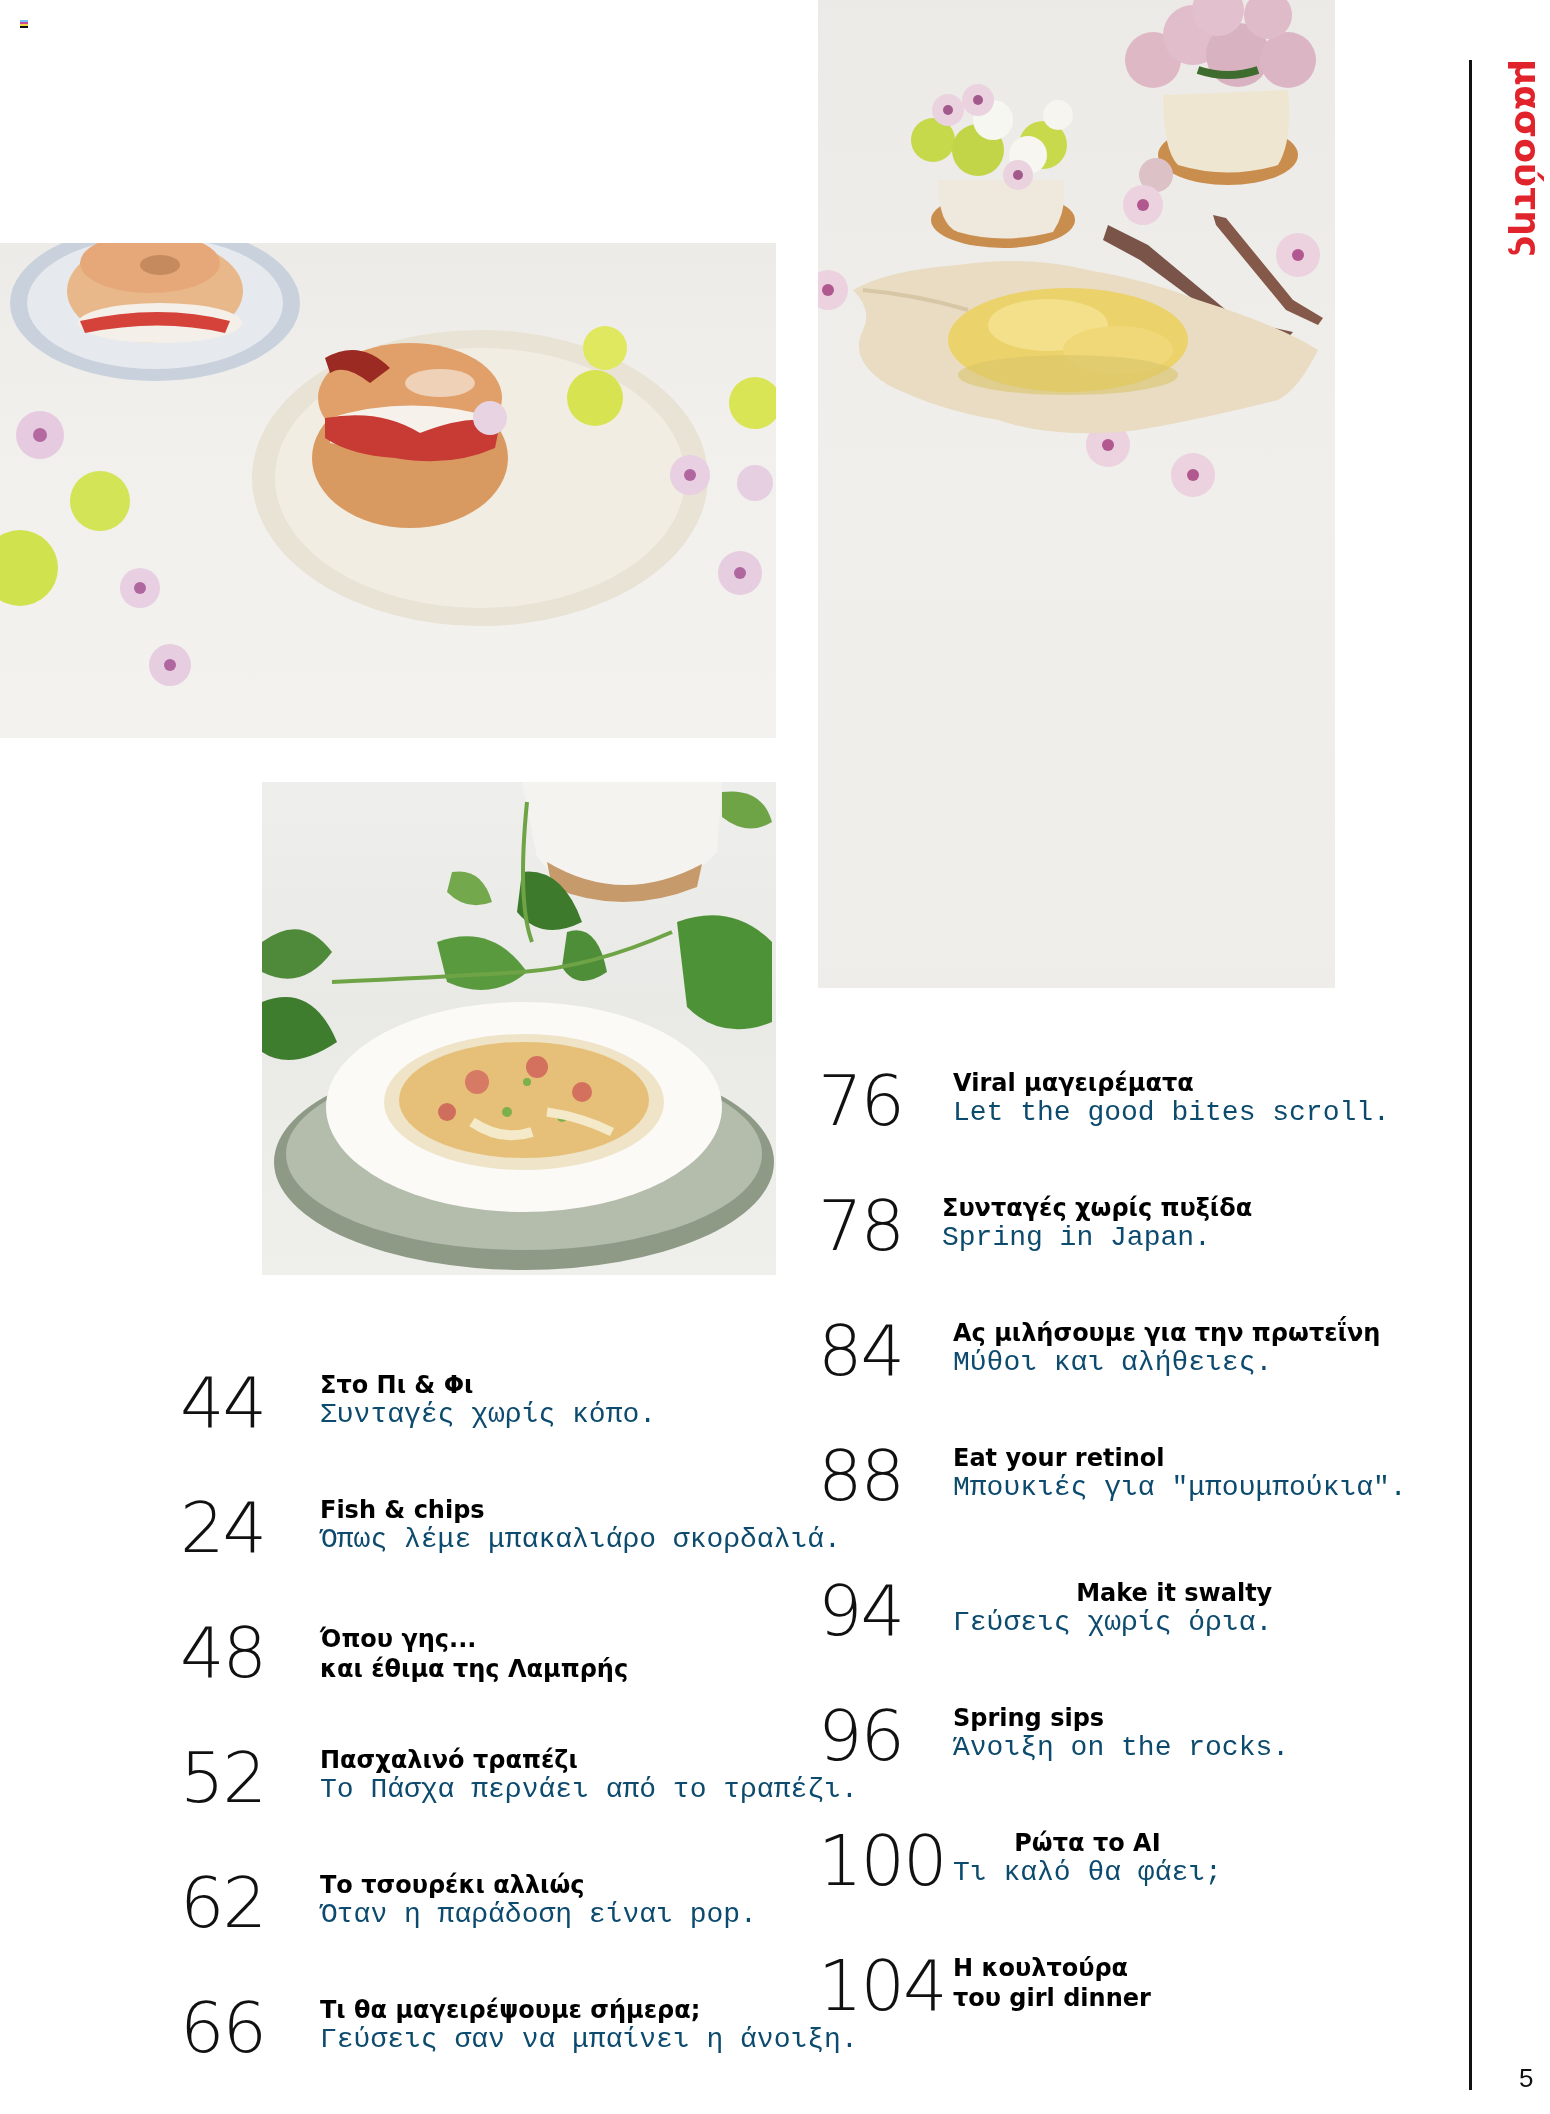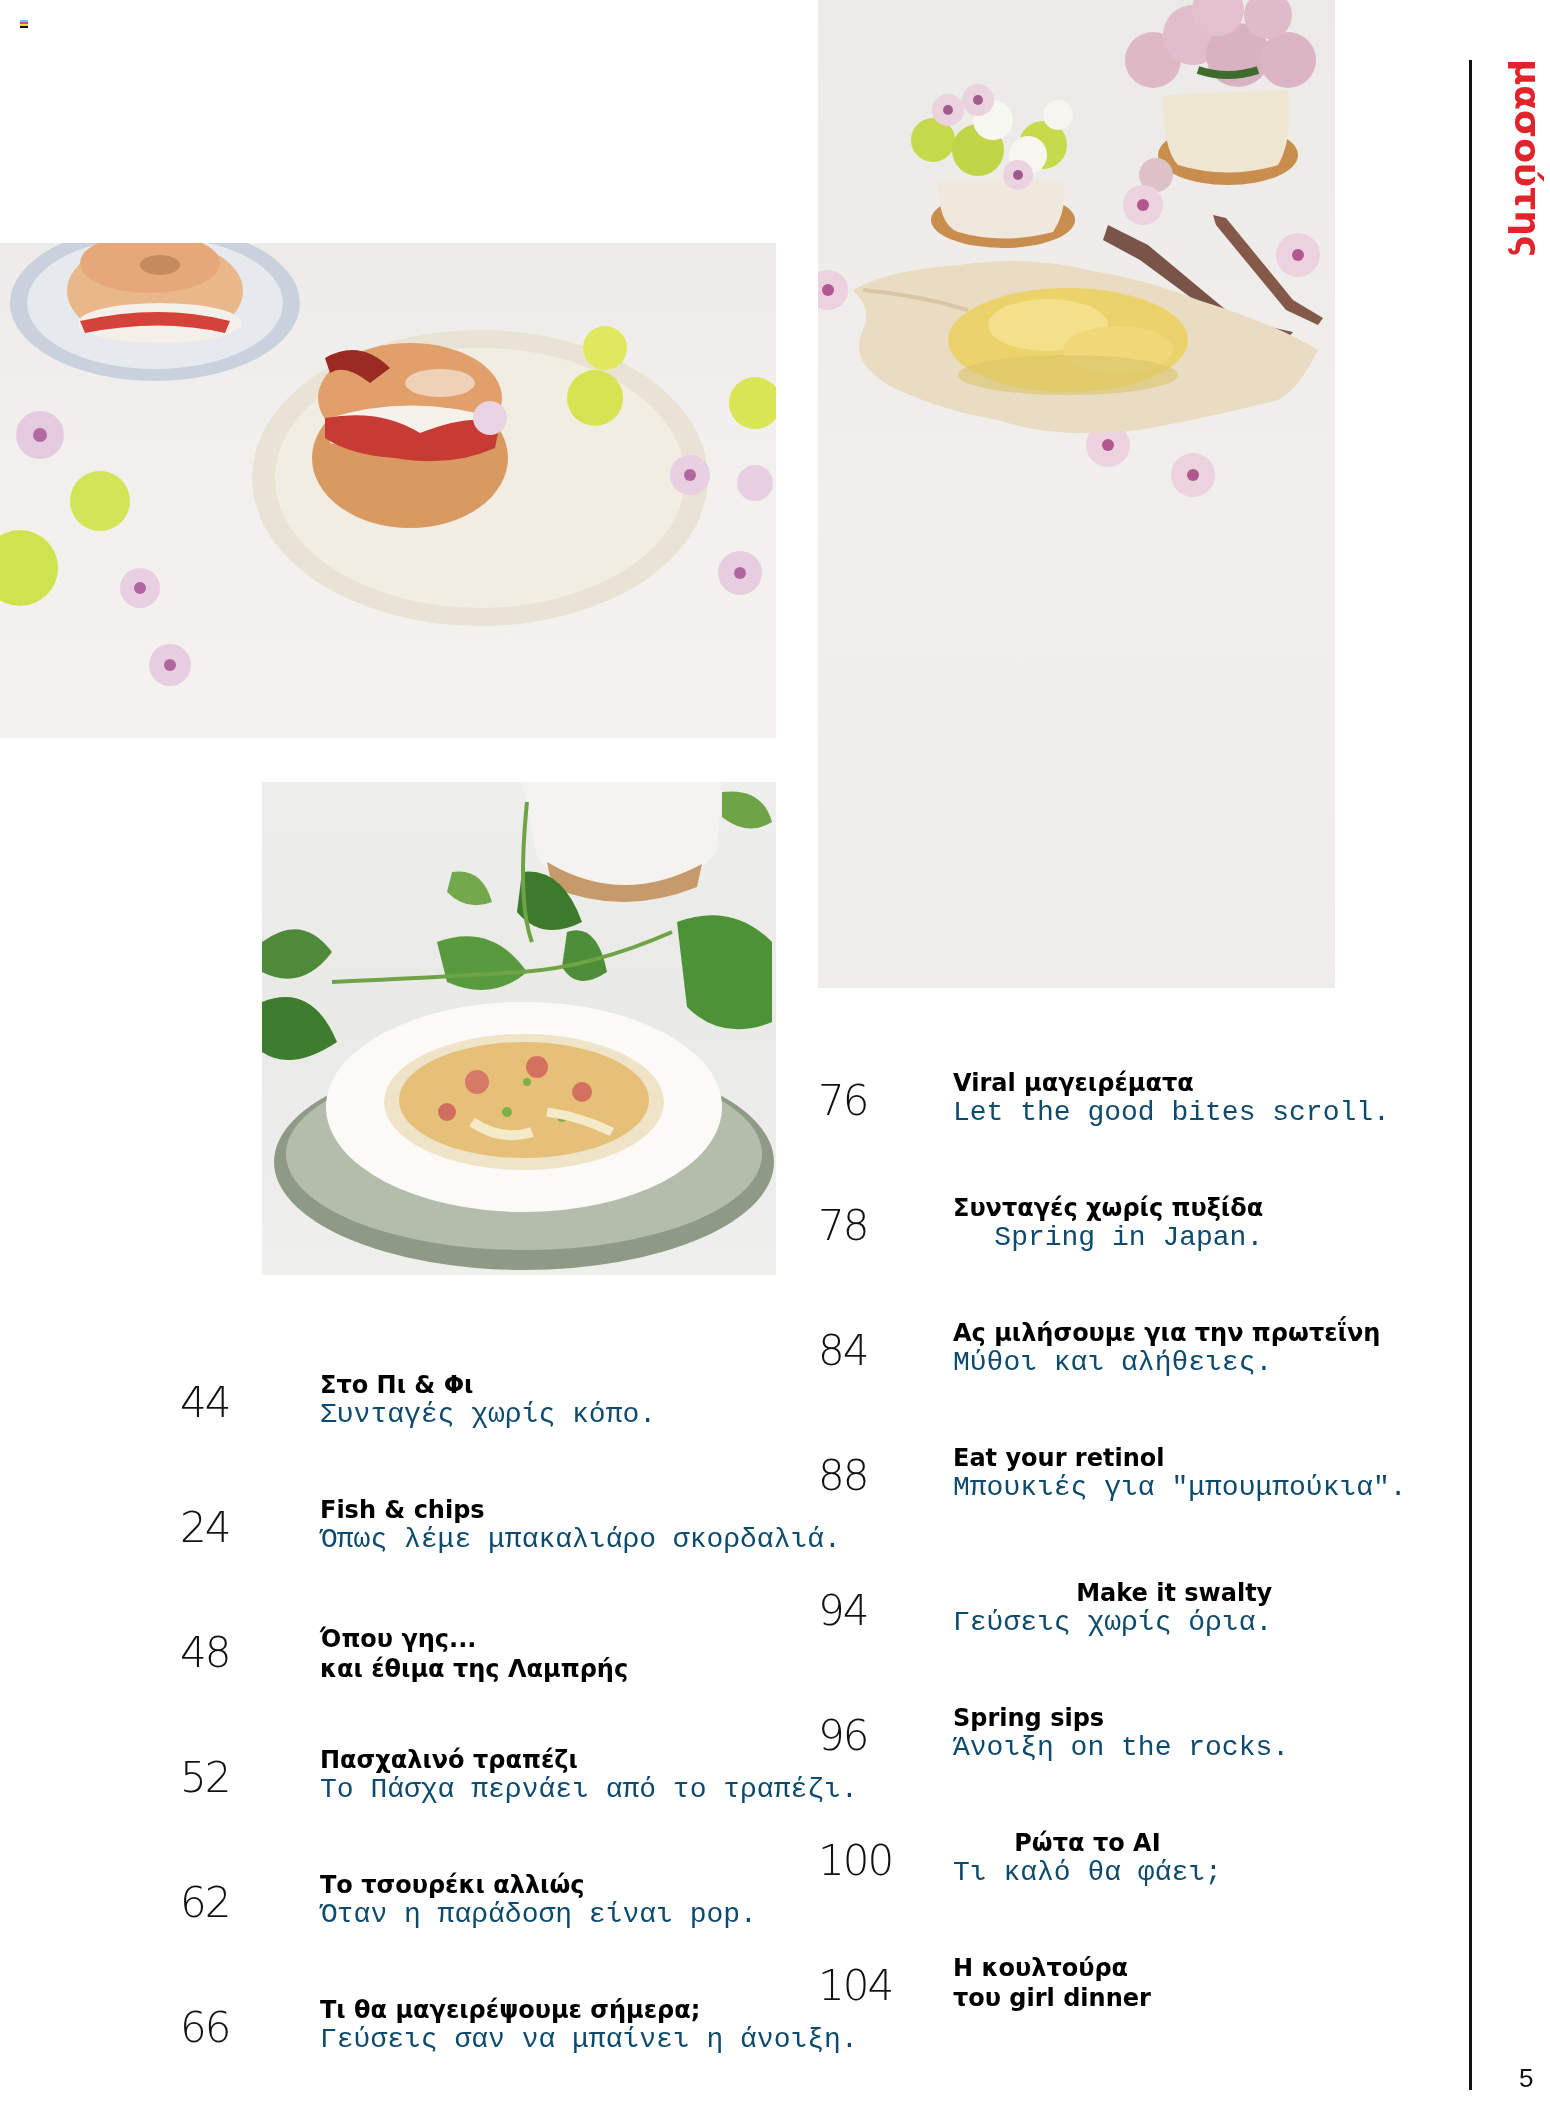--- a/index.html
+++ b/index.html
@@ -27,21 +27,21 @@
   .logo span { position: absolute; left: 50%; top: 50%;
     transform: translate(-50%, -50%) rotate(90deg);
     font-family: "DejaVu Sans", sans-serif; font-weight: bold; font-size: 36px;
     letter-spacing: 0px; white-space: nowrap; color: #e1242b; }
 
   .page-num { position: absolute; left: 1519px; top: 2063px; font-size: 26px; color: #111;
     font-family: "Liberation Sans", sans-serif; }
 
   .toc-entry { position: absolute; }
   .toc-num { position: absolute; left: 0; top: 0; font-family: "DejaVu Sans", sans-serif;
-    font-weight: 200; font-size: 42px; line-height: 66px; color: #111; letter-spacing: -2px;
+    font-weight: 200; font-size: 70px; line-height: 66px; color: #111; letter-spacing: -2px;
     -webkit-text-stroke: 0; }
   .toc-text { position: absolute; top: 0; }
   .toc-title { font-family: "DejaVu Sans", sans-serif; font-size: 24px; line-height: 30px;
     font-weight: 600; color: #000000; white-space: nowrap; }
   .toc-sub { font-family: Liberation Mono, monospace; font-size: 28px; line-height: 30px;
     font-weight: 400; color: #0c4a6e; white-space: nowrap; }
 </style>
 </head>
 <body>
 
@@ -238,21 +238,21 @@
 <div>
   <div class="toc-entry" style="left:818px; top:1068px;">
     <div class="toc-num">76</div>
     <div class="toc-text" style="left:135px;">
       <div class="toc-title">Viral μαγειρέματα</div>
       <div class="toc-sub">Let the good bites scroll.</div>
     </div>
   </div>
   <div class="toc-entry" style="left:818px; top:1193px;">
     <div class="toc-num">78</div>
-    <div class="toc-text" style="left:135px;text-align:right;">
+    <div class="toc-text" style="left:124px;">
       <div class="toc-title">Συνταγές χωρίς πυξίδα</div>
       <div class="toc-sub">Spring in Japan.</div>
     </div>
   </div>
   <div class="toc-entry" style="left:818px; top:1318px;">
     <div class="toc-num">84</div>
     <div class="toc-text" style="left:135px;">
       <div class="toc-title">Ας μιλήσουμε για την πρωτεΐνη</div>
       <div class="toc-sub">Μύθοι και αλήθειες.</div>
     </div>

